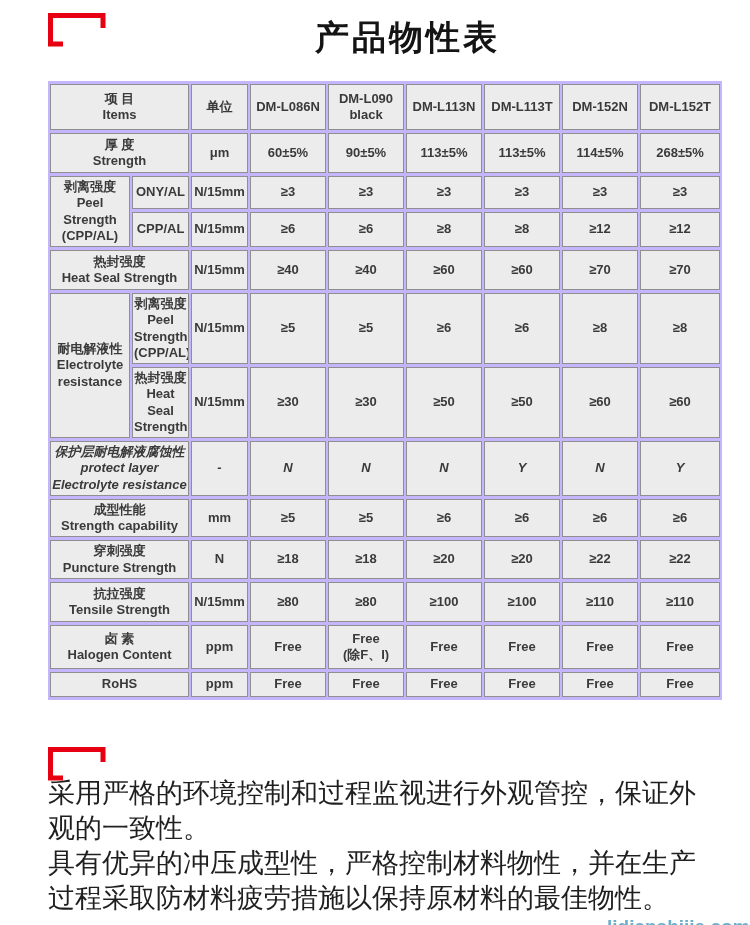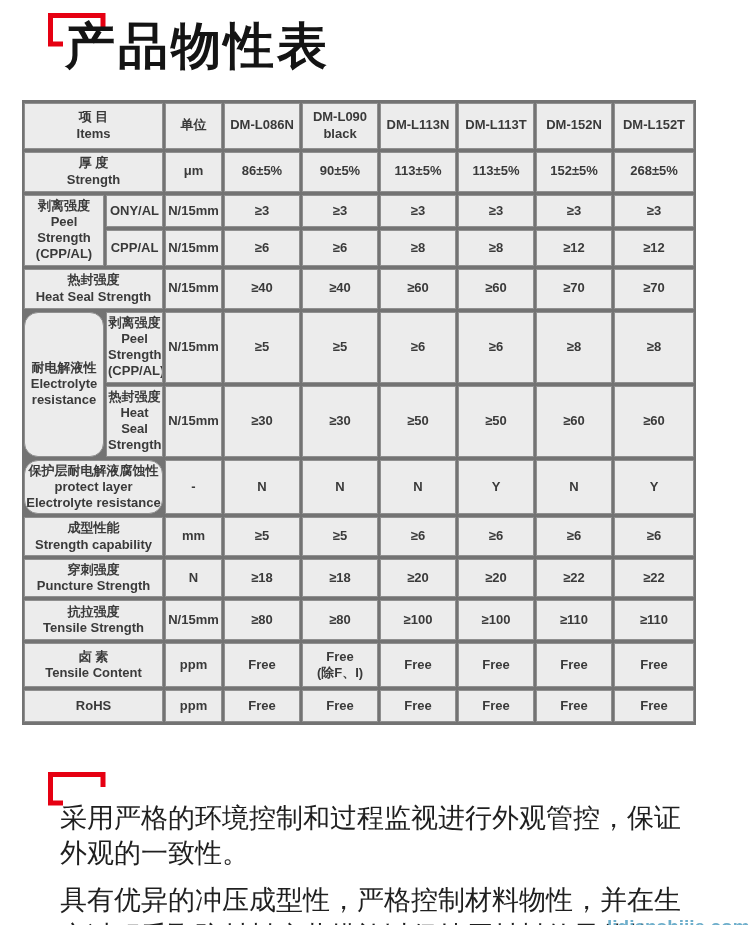--- a/index.html
+++ b/index.html
@@ -21,37 +21,38 @@
     padding-top: 12px;
   }
   .section-head .bracket {
     position: absolute;
     left: 0;
     top: 5px;
   }
   .head-text {
     position: relative;
     z-index: 1;
-    font-size: 50px;
+    font-size: 34px;
     font-weight: bold;
     color: #141414;
     letter-spacing: 3px;
     line-height: 1.15;
+    text-align: center;
   }
   #head1 { margin-top: 6px; }
   #head2 { margin-top: 40px; }
 
   
   table.props {
-    margin: 24px 0 0 22px;
+    margin: 24px 0 0 48px;
     width: 654px;
     border-collapse: separate;
     border-spacing: 2px 3px;
     table-layout: fixed;
-    background: #737373;
+    background: #c4b5fd;
   }
   table.props td {
     background: #ececec;
     border: 1px solid #8f8f8f;
     text-align: center;
     vertical-align: middle;
     color: #3a3a3a;
     font-size: 13px;
     font-weight: bold;
     line-height: 1.25;
@@ -61,48 +62,47 @@
   }
   td.small {
     font-size: 9px;
     line-height: 1.2;
     text-align: left;
     padding-left: 4px;
   }
   td.left {
     text-align: left;
     padding-left: 5px;
-    border-radius: 14px;
   }
   td.unit { font-size: 12.5px; }
   tr.r-header   td { height: 46px; }
   tr.r-thick    td { height: 40px; }
   tr.r-peel1    td { height: 30px; }
   tr.r-peel2    td { height: 32px; }
   tr.r-heatseal td { height: 40px; }
   tr.r-elec1    td { height: 54px; }
   tr.r-elec2    td { height: 42px; }
-  tr.r-protect  td { height: 46px; }
+  tr.r-protect  td { height: 46px; font-style: italic; }
   tr.r-forming  td { height: 38px; }
   tr.r-puncture td { height: 38px; }
   tr.r-tensile  td { height: 40px; }
   tr.r-halogen  td { height: 44px; }
-  tr.r-rohs     td { height: 32px; }
+  tr.r-rohs     td { height: 25px; }
 
   
   .features {
     margin: 24px 0 0 48px;
     width: 660px;
     font-size: 27px;
     line-height: 1.3;
     color: #1f1f1f;
     font-weight: 500;
     letter-spacing: 0;
   }
-  .features p { margin: 12px; }
+  .features p { margin: 0; }
 
   
   .watermark {
     position: absolute;
     left: 607px;
     top: 916px;
     font-size: 19px;
     font-weight: bold;
     color: rgba(84, 160, 194, 0.85);
     white-space: nowrap;
@@ -145,25 +145,25 @@
       <td>DM-L113N</td>
       <td>DM-L113T</td>
       <td>DM-152N</td>
       <td>DM-L152T</td>
     </tr>
 
     <tr class="r-thick">
       <td colspan="2">厚 度
 Strength</td>
       <td class="unit">μm</td>
-      <td>86±5%</td>
+      <td>60±5%</td>
       <td>90±5%</td>
       <td>113±5%</td>
       <td>113±5%</td>
-      <td>152±5%</td>
+      <td>114±5%</td>
       <td>268±5%</td>
     </tr>
 
     <tr class="r-peel1">
       <td rowspan="2">剥离强度
 Peel
 Strength
 (CPP/AL)</td>
       <td>ONY/AL</td>
       <td class="unit">N/15mm</td>
@@ -272,21 +272,21 @@
       <td>≥80</td>
       <td>≥80</td>
       <td>≥100</td>
       <td>≥100</td>
       <td>≥110</td>
       <td>≥110</td>
     </tr>
 
     <tr class="r-halogen">
       <td colspan="2">卤 素
-Tensile Content</td>
+Halogen Content</td>
       <td class="unit">ppm</td>
       <td>Free</td>
       <td>Free
 (除F、I)</td>
       <td>Free</td>
       <td>Free</td>
       <td>Free</td>
       <td>Free</td>
     </tr>
 

